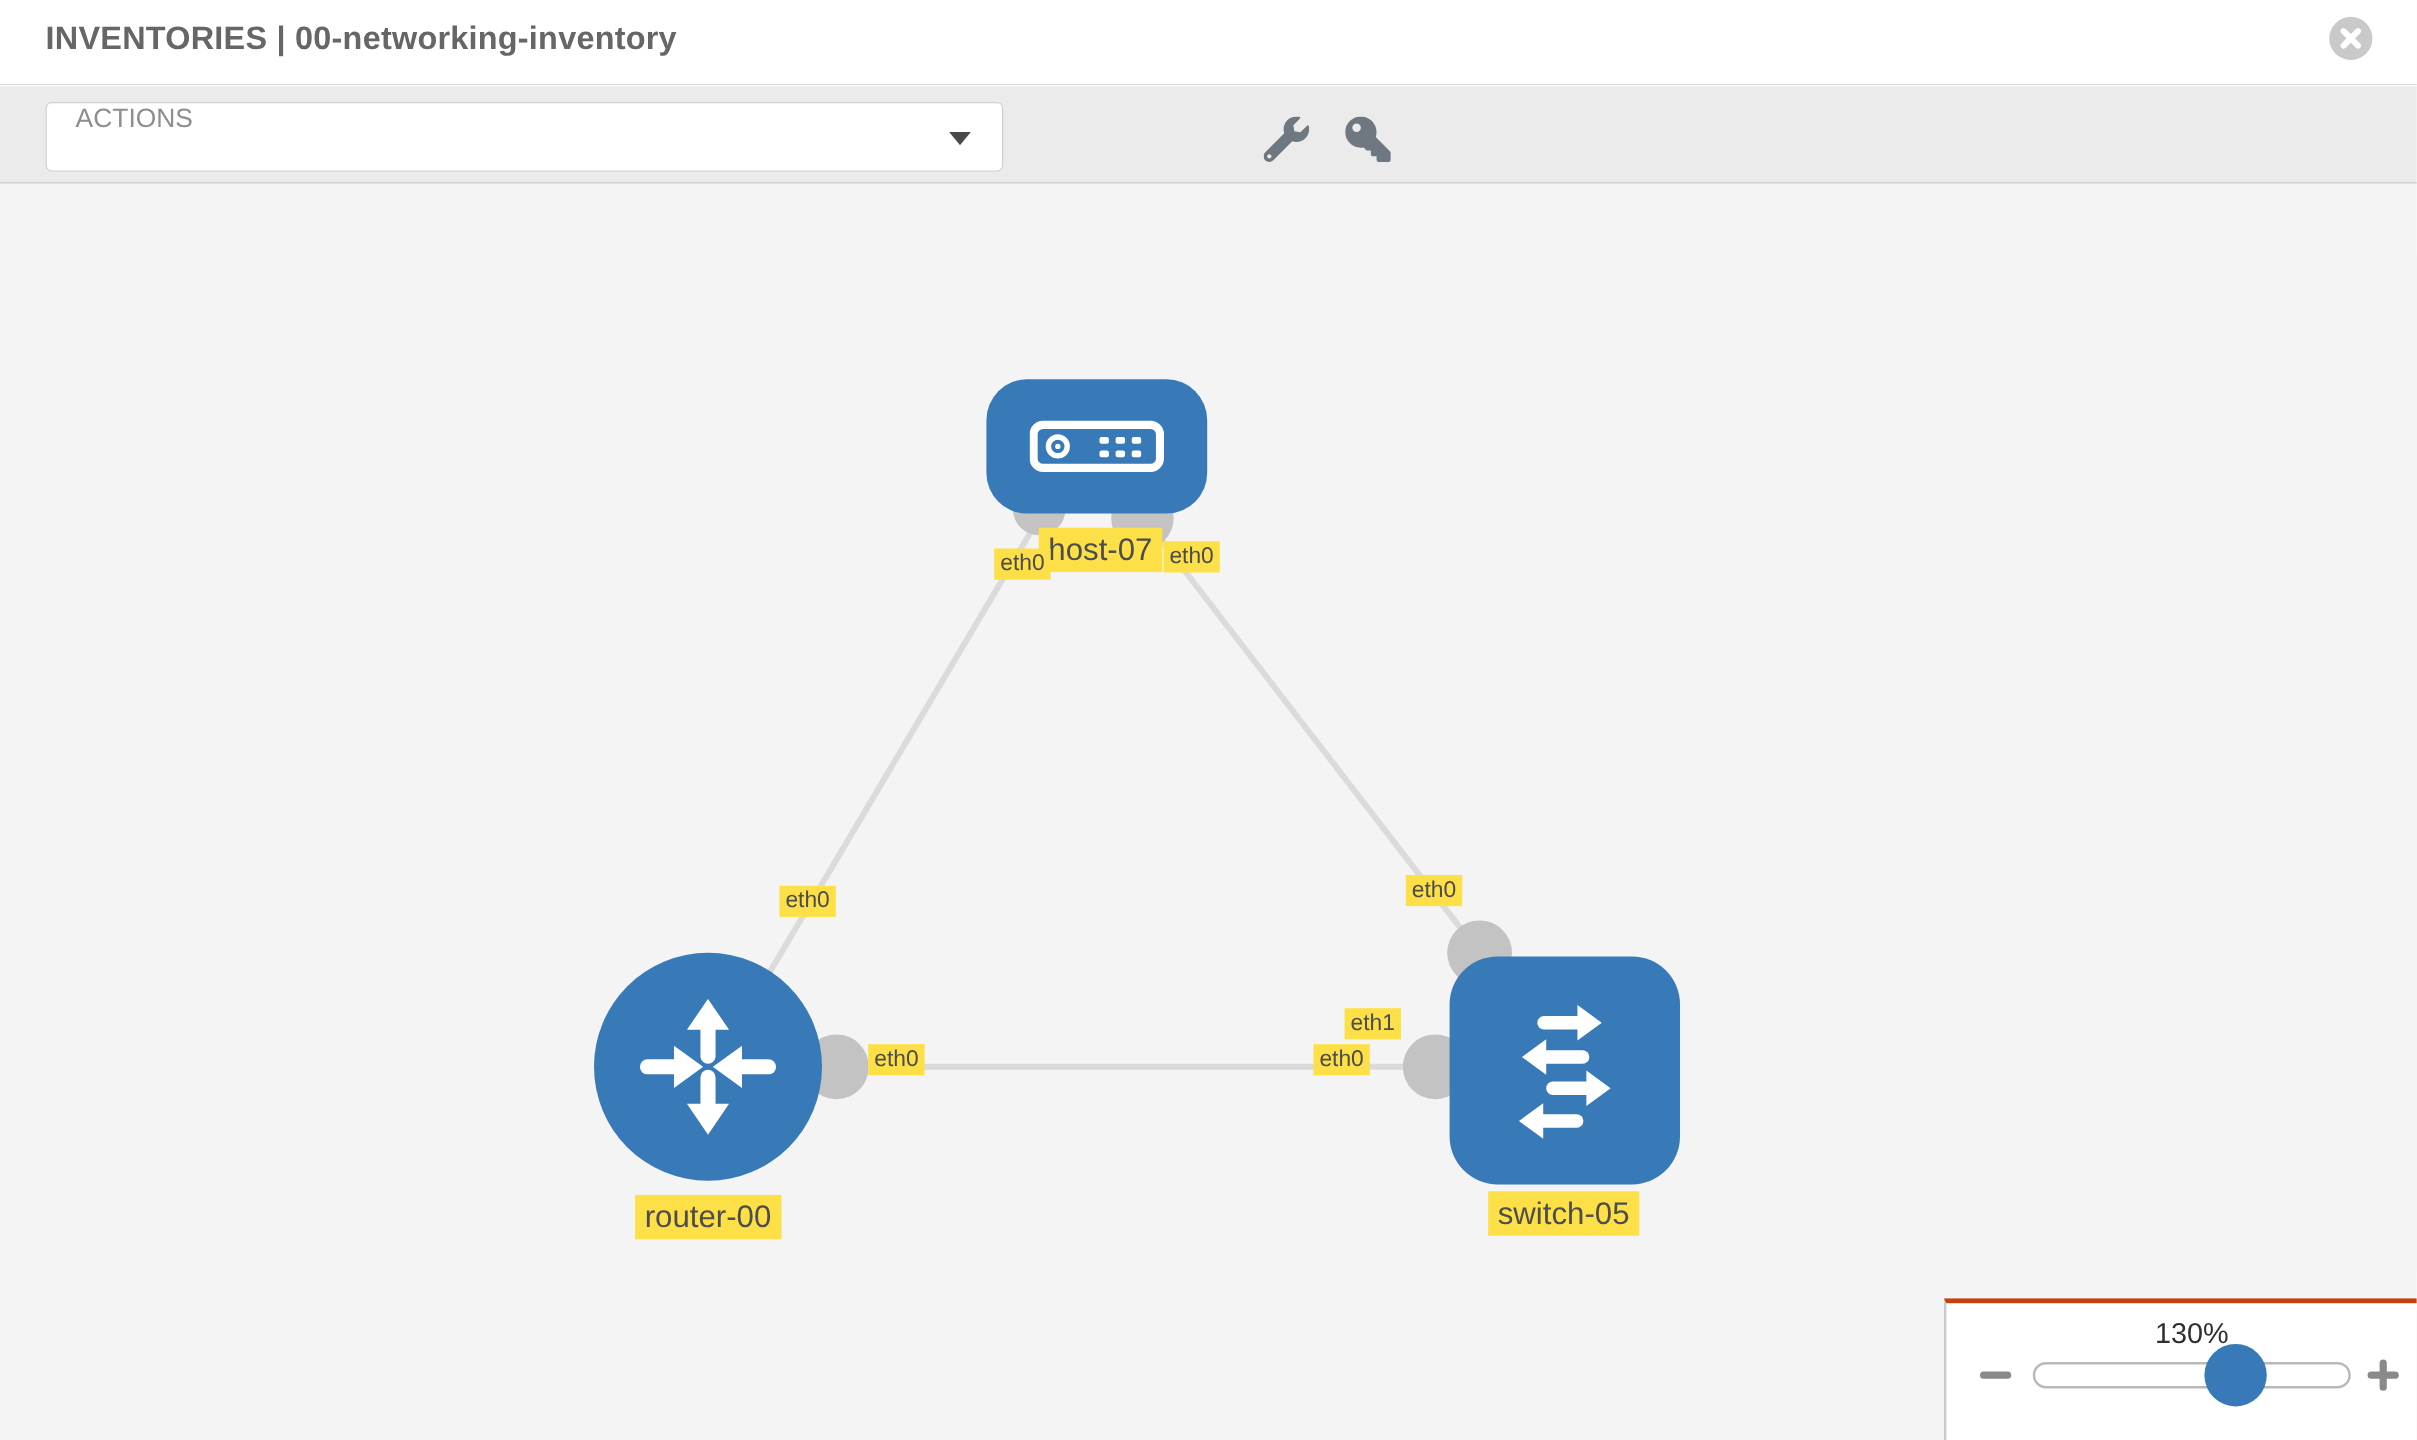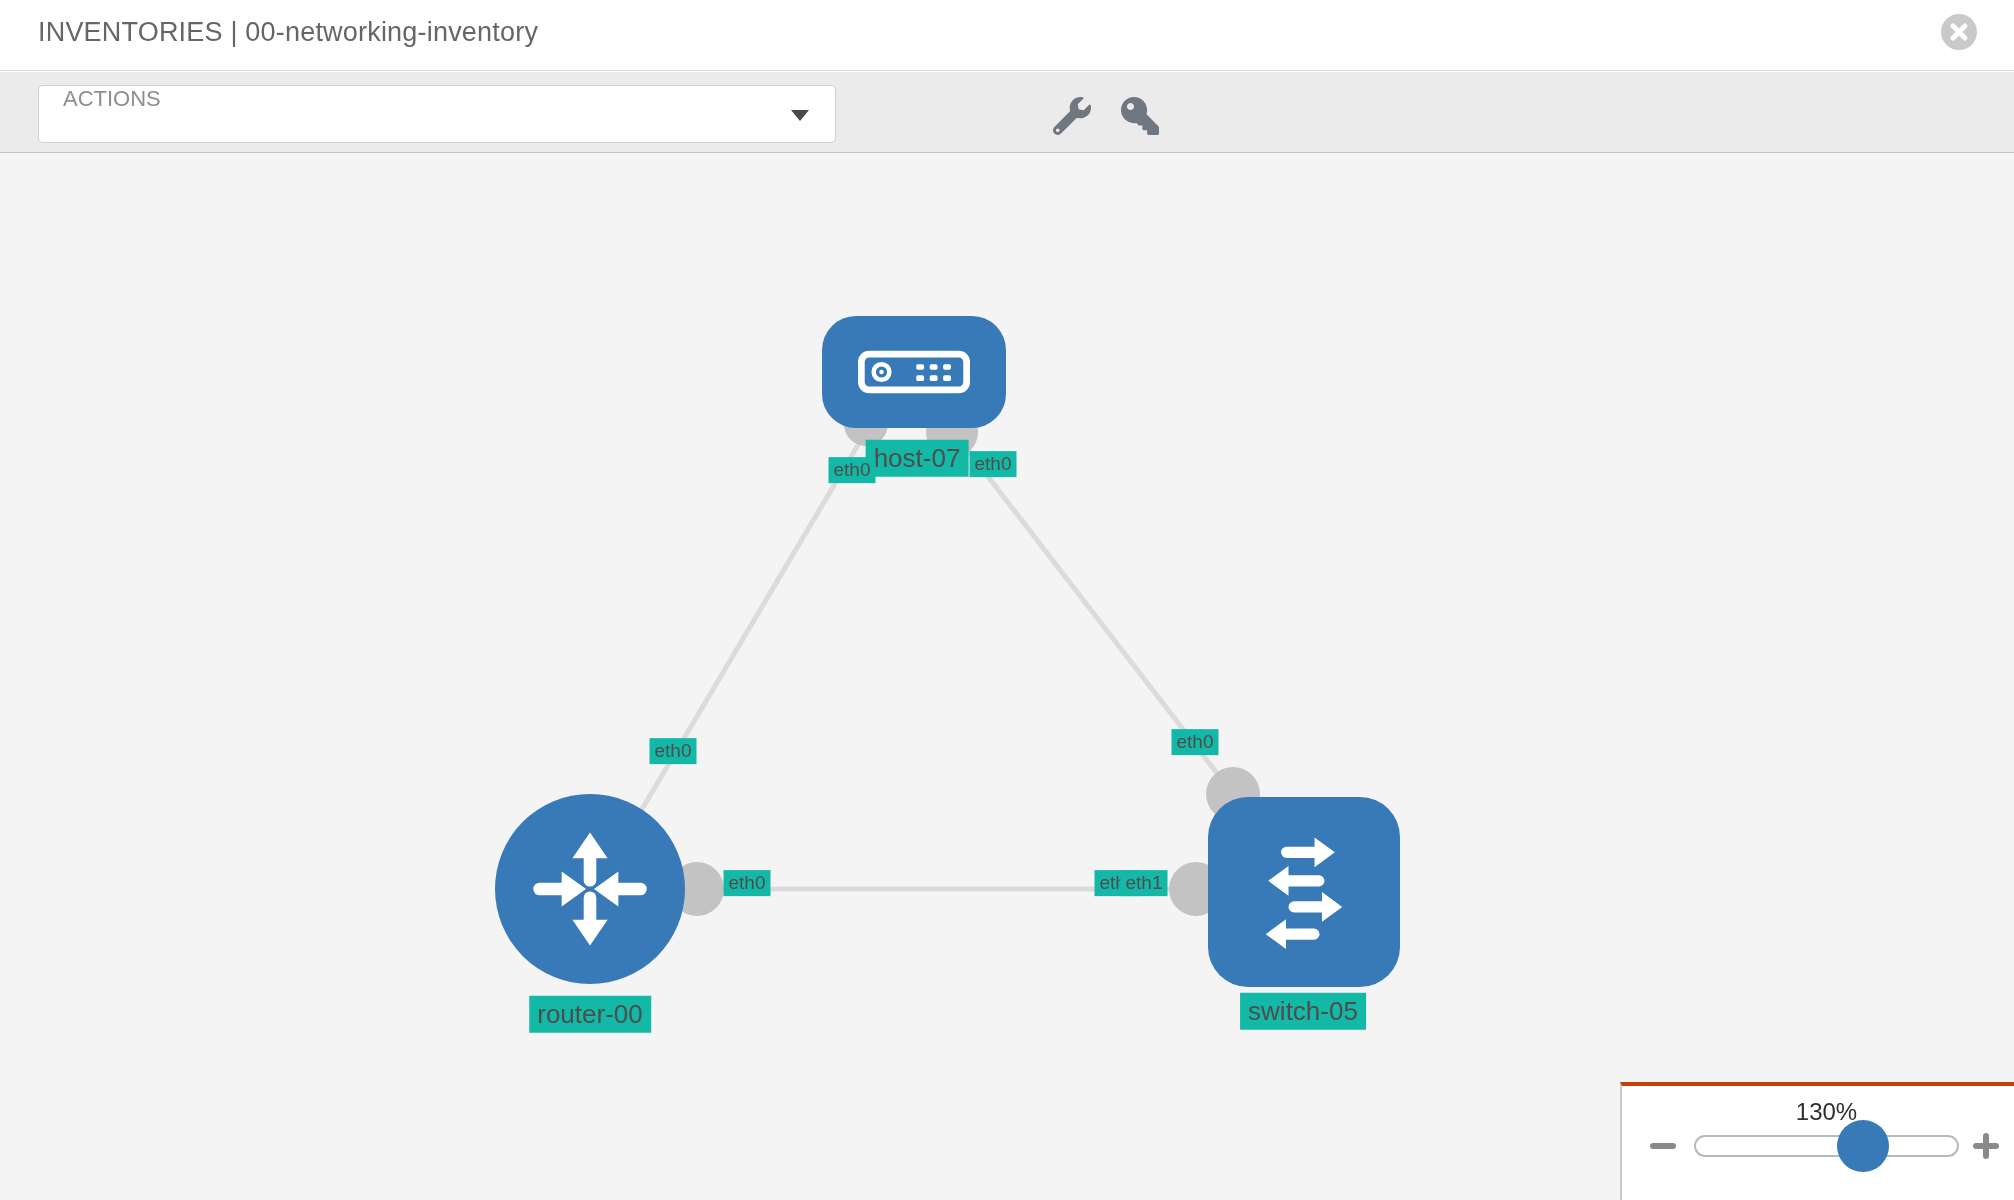--- a/index.html
+++ b/index.html
@@ -2,21 +2,21 @@
 <html><head>
 <meta charset="utf-8">
 <style>
   html,body{margin:0;padding:0}
   body{width:2014px;height:1200px;position:relative;overflow:hidden;
        font-family:"Liberation Sans",sans-serif;background:#fff}
 
   
   .header{position:absolute;left:0;top:0;width:2014px;height:71px;background:#fff;
           border-bottom:1px solid #d9d9d9;box-sizing:border-box}
-  .page-title{position:absolute;left:38px;top:17px;font-size:27px;font-weight:normal;color:#666;
+  .page-title{position:absolute;left:38px;top:17px;font-size:27px;font-weight:bold;color:#666;
               letter-spacing:.2px;white-space:nowrap}
   .close-btn{position:absolute;left:1941px;top:14px;width:36px;height:36px;border-radius:50%;
              background:#c9c9c9;display:flex;align-items:center;justify-content:center;cursor:pointer}
 
   
   .toolbar{position:absolute;left:0;top:72px;width:2014px;height:81px;background:#ebebeb;
            border-bottom:1px solid #c3c3c3;box-sizing:border-box}
   .select{position:absolute;top:13px;height:58px;background:#fff;border:1px solid #d0d0d0;
           border-radius:5px;box-sizing:border-box;display:flex;
           padding:0 24px;font-size:22px;color:#8e8e8e;cursor:pointer}
@@ -32,21 +32,21 @@
 
   
   .canvas{position:absolute;left:0;top:153px;width:2014px;height:1047px;background:#f4f4f4}
   .canvas svg.underlay{position:absolute;left:0;top:0}
 
   .node{position:absolute;display:flex;align-items:center;justify-content:center;cursor:pointer}
   .node-host{left:822px;top:316px;width:184px;height:112px;border-radius:34px;background:#377ab7}
   .node-router{left:495px;top:794px;width:190px;height:190px;border-radius:50%;background:#377ab7}
   .node-switch{left:1208px;top:797px;width:192px;height:190px;border-radius:40px;background:#377ab7}
 
-  .chip{position:absolute;transform:translate(-50%,-50%);background:#14b8a6;color:#4d4d4d;
+  .chip{position:absolute;transform:translate(-50%,-50%);background:#fde047;color:#4d4d4d;
         white-space:nowrap;line-height:1.25}
   .node-label{font-size:26px;padding:2px 8px}
   .if-label{font-size:19px;padding:1px 5px}
 
   
   .zoom-panel{position:absolute;left:1620px;top:1082px;width:394px;height:120px;background:#fff;
               border-left:2px solid #c9c9c9;border-top:4px solid #c2410c;box-sizing:border-box}
   .zoom-pct{position:absolute;left:72px;top:12px;width:265px;text-align:center;font-size:24px;
             color:#2f2f2f}
   .zoom-minus{position:absolute;left:28px;top:57px;width:26px;height:6px;background:#8a8a8a;
@@ -159,21 +159,21 @@
   <div class="chip node-label" style="left:917px;top:305px">host-07</div>
   <div class="chip node-label" style="left:590px;top:861px">router-00</div>
   <div class="chip node-label" style="left:1303px;top:858px">switch-05</div>
 
   <div class="chip if-label" style="left:852px;top:317px">eth0</div>
   <div class="chip if-label" style="left:993px;top:311px">eth0</div>
   <div class="chip if-label" style="left:673px;top:598px">eth0</div>
   <div class="chip if-label" style="left:1195px;top:589px">eth0</div>
   <div class="chip if-label" style="left:747px;top:730px">eth0</div>
   <div class="chip if-label" style="left:1118px;top:730px">eth0</div>
-  <div class="chip if-label" style="left:1144px;top:730px">eth1</div>
+  <div class="chip if-label" style="left:1144px;top:700px">eth1</div>
 
   <div class="zoom-panel" style="left:1620px;top:929px">
     <div class="zoom-pct">130%</div>
     <div class="zoom-minus"></div>
     <div class="zoom-track"></div>
     <div class="zoom-thumb"></div>
     <div class="zoom-plus"></div>
   </div>
 
 </div>

